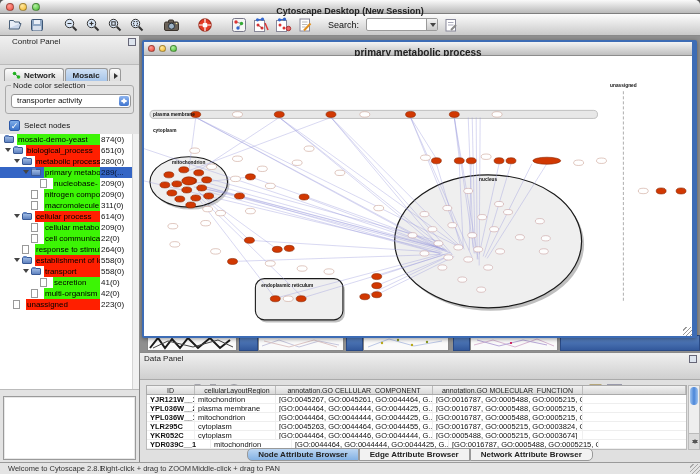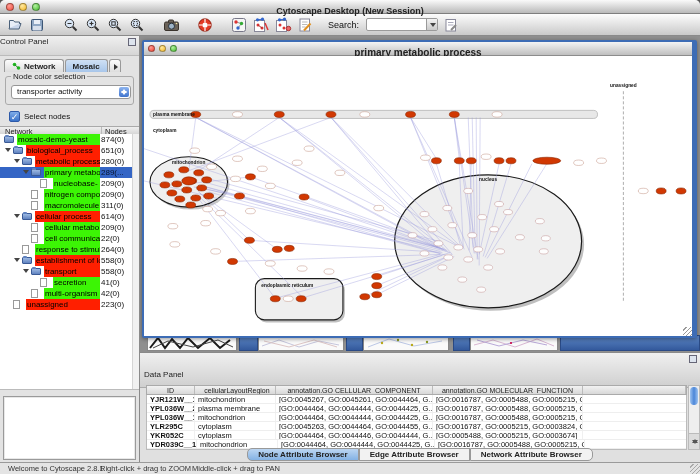--- a/index.html
+++ b/index.html
@@ -23,21 +23,21 @@
   .tspace{width:8px;}
   .search-label{font-size:9px;color:#111;margin-left:10px;}
   .combo{width:72px;height:13px;background:#fff;border:1px solid #9a9a9a;border-radius:2px;position:relative;margin-left:3px;}
   .combo .dd{position:absolute;right:0;top:0;width:11px;height:11px;background:linear-gradient(#f2f2f2,#c9c9c9);
     border-left:1px solid #9a9a9a;}
   .combo .dd:after{content:"";position:absolute;left:3px;top:4px;border:3px solid transparent;border-top:4px solid #444;}
   
   .main{display:flex;height:426px;}
   
   .cpanel{width:140px;background:#e3e3e3;border-right:1px solid #8a8a8a;position:relative;flex:none;}
-  .cp-head{height:20px;font-size:8px;color:#222;padding:1px 0;position:relative;background:linear-gradient(#f0f0f0,#d6d6d6);border-bottom:1px solid #bbb;}
+  .cp-head{height:29px;font-size:8px;color:#222;padding:1px 12px;position:relative;background:linear-gradient(#f0f0f0,#d6d6d6);border-bottom:1px solid #bbb;}
   .float-ic{position:absolute;right:3px;top:2px;width:8px;height:8px;border:1px solid #667;background:#dde4ee;}
   .cp-tabs{height:16px;display:flex;align-items:flex-end;padding:2px 2px 0 4px;gap:1px;}
   .cp-tab{height:13px;border:1px solid #999;border-bottom:none;border-radius:3px 3px 0 0;font-size:8px;font-weight:bold;
     color:#222;display:flex;align-items:center;gap:3px;padding:0 7px;background:linear-gradient(#fcfcfc,#ddd);}
   .cp-tab.active{background:linear-gradient(#cfe0f4,#a8c6ea);}
   .tab-arrow{width:12px;height:13px;border:1px solid #999;border-bottom:none;border-radius:3px 3px 0 0;background:linear-gradient(#fcfcfc,#ddd);position:relative;}
   .tab-arrow:after{content:"";position:absolute;left:4px;top:4px;border:3px solid transparent;border-left:4px solid #333;}
   .groupbox{margin:4px 5px 0 5px;border:1px solid #aaa;border-radius:3px;position:relative;padding:8px 2px 5px 5px;}
   .groupbox .legend{position:absolute;top:-5px;left:5px;background:#e3e3e3;font-size:8px;color:#222;padding:0 2px;}
   .nc-combo{height:14px;background:#fff;border:1px solid #979797;border-radius:3px;font-size:8px;line-height:12px;
@@ -84,21 +84,21 @@
   .frame-title .ft{font-size:10px;font-weight:bold;color:#222;line-height:14px;}
   .flights{position:absolute;left:4px;top:3px;display:flex;gap:4px;}
   .flight{width:7px;height:7px;border-radius:50%;border:1px solid rgba(0,0,0,.35);}
   .canvas{position:absolute;left:0;right:0;top:14px;bottom:0;background:#fff;overflow:hidden;}
   .canvas svg{display:block;width:100%;height:100%;}
   .grip{position:absolute;right:0;bottom:0;width:9px;height:9px;
     background:repeating-linear-gradient(135deg,transparent 0 2px,#9a9a9a 2px 3px);}
   
   .dpanel{height:110px;background:#e0e0e0;border-top:1px solid #8a8a8a;position:relative;}
   .dp-head{height:27px;background:linear-gradient(#f0f0f0,#cfcfcf);border-bottom:1px solid #aaa;font-size:8px;color:#222;
-    padding:17px 4px;position:relative;}
+    padding:1px 4px;position:relative;}
   .dp-tools{height:21px;display:flex;align-items:center;gap:5px;padding:0 6px;position:relative;}
   .dp-tools .right{position:absolute;right:40px;top:0;height:21px;display:flex;align-items:center;gap:4px;font-weight:bold;}
   .dtbtn{width:15px;height:15px;display:flex;align-items:center;justify-content:center;}
   .dtable{position:absolute;left:6px;right:13px;top:32px;}
   .dhead{display:flex;height:10px;background:linear-gradient(#f2f2f2,#d8d8d8);border:1px solid #aaa;}
   .dhead .hc{font-size:7px;color:#222;text-align:center;line-height:9px;border-right:1px solid #bbb;overflow:hidden;white-space:nowrap;}
   .drow{display:flex;height:9px;background:#fff;border-bottom:1px solid #eee;}
   .drow .dc{font-size:7.5px;color:#111;line-height:9px;padding-left:3px;overflow:hidden;white-space:nowrap;border-right:1px solid #f0f0f0;}
   .drow .dc.id{font-weight:bold;}
   .dbody{border:1px solid #bbb;border-top:none;background:#fff;}
@@ -718,21 +718,21 @@
                 <div class="dc" style="width: 157px;">[GO:0045263, GO:0044464, GO:0044455, G...</div>
                 <div class="dc" style="width: 150px;">[GO:0016787, GO:0005215, GO:0003824, G...</div>
               </div>
               <div class="drow">
                 <div class="dc id" style="width: 48px;">YKR052C</div>
                 <div class="dc" style="width: 81px;">cytoplasm</div>
                 <div class="dc" style="width: 157px;">[GO:0044464, GO:0044446, GO:0044444, G...</div>
                 <div class="dc" style="width: 150px;">[GO:0005488, GO:0005215, GO:0003674]</div>
               </div>
               <div class="drow">
-                <div class="dc id" style="width: 50px;">YDR039C__1</div>
+                <div class="dc id" style="width: 64px;">YDR039C__1</div>
                 <div class="dc" style="width: 81px;">mitochondrion</div>
                 <div class="dc" style="width: 157px;">[GO:0044464, GO:0044444, GO:0044425, G...</div>
                 <div class="dc" style="width: 150px;">[GO:0016787, GO:0005488, GO:0005215, G...</div>
               </div>
             </div>
         </div>
         <div class="vsb">
           <span class="thumb"></span>
           <span class="btns">
               <i class="u"></i>

